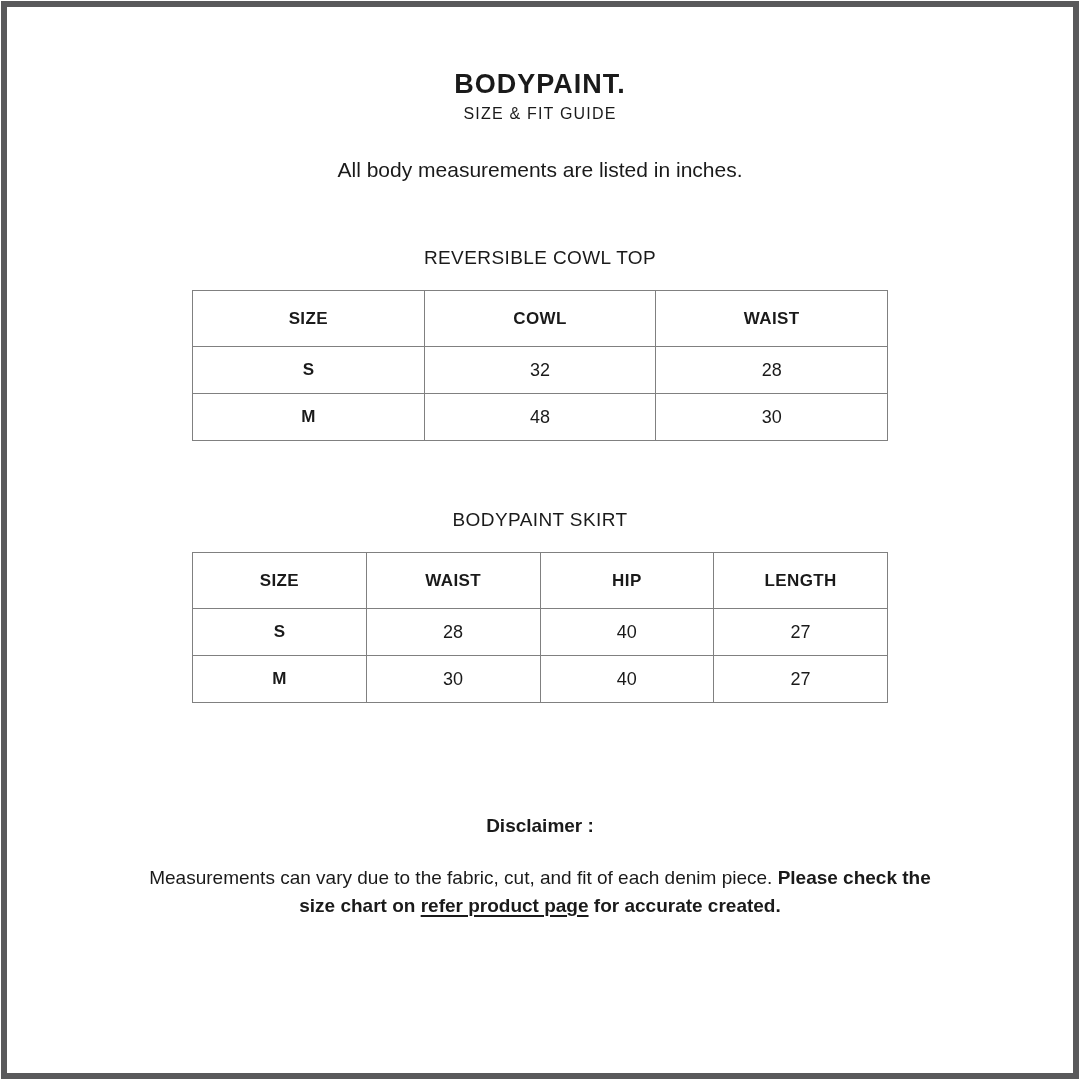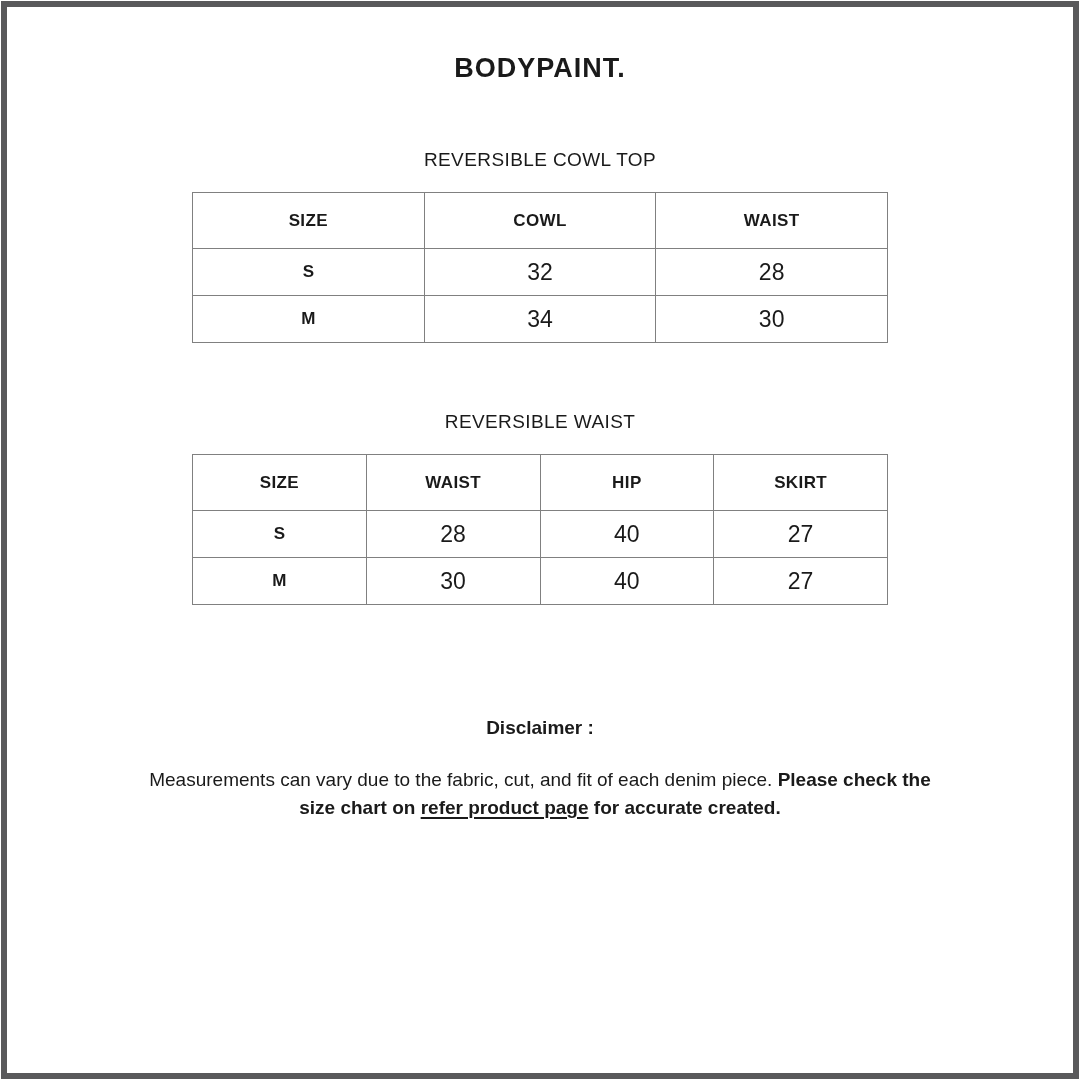--- a/index.html
+++ b/index.html
@@ -24,21 +24,21 @@
     z-index: 10;
   }
   .content {
     position: relative;
     width: 100%;
     height: 100%;
     text-align: center;
   }
   .brand {
     margin: 0;
-    padding-top: 52px;
+    padding-top: 68px;
     font-size: 27px;
     font-weight: bold;
     letter-spacing: 1px;
     line-height: 32px;
   }
   .subtitle {
     margin: 0;
     margin-top: 4px;
     font-size: 16px;
     letter-spacing: 1.2px;
@@ -73,21 +73,21 @@
     padding: 0;
   }
   table.size-table th {
     height: 55px;
     font-size: 17px;
     font-weight: bold;
     letter-spacing: 0.4px;
   }
   table.size-table td {
     height: 46px;
-    font-size: 23px;
+    font-size: 18px;
   }
   table.size-table td.size-col {
     font-weight: bold;
     font-size: 17px;
   }
   .disclaimer-heading {
     margin: 12px;
     margin-top: 111px;
     font-size: 19px;
     font-weight: bold;
@@ -113,52 +113,54 @@
   }
 </style>
 </head>
 <body>
 
 <div class="frame"></div>
 
 <div class="content">
 
   <h1 class="brand">BODYPAINT.</h1>
+  <div class="subtitle">SIZE &amp; FIT GUIDE</div>
+  <div class="intro">All body measurements are listed in inches.</div>
 
   <h2 class="section-title first">REVERSIBLE COWL TOP</h2>
   <table class="size-table">
     <thead>
         <tr>
           <th>SIZE</th>
           <th>COWL</th>
           <th>WAIST</th>
         </tr>
       </thead>
     <tbody>
         <tr>
           <td class="size-col">S</td>
           <td>32</td>
           <td>28</td>
         </tr>
         <tr>
           <td class="size-col">M</td>
-          <td>34</td>
+          <td>48</td>
           <td>30</td>
         </tr>
       </tbody>
   </table>
 
-  <h2 class="section-title second">REVERSIBLE WAIST</h2>
+  <h2 class="section-title second">BODYPAINT SKIRT</h2>
   <table class="size-table">
     <thead>
         <tr>
           <th>SIZE</th>
           <th>WAIST</th>
           <th>HIP</th>
-          <th>SKIRT</th>
+          <th>LENGTH</th>
         </tr>
       </thead>
     <tbody>
         <tr>
           <td class="size-col">S</td>
           <td>28</td>
           <td>40</td>
           <td>27</td>
         </tr>
         <tr>

